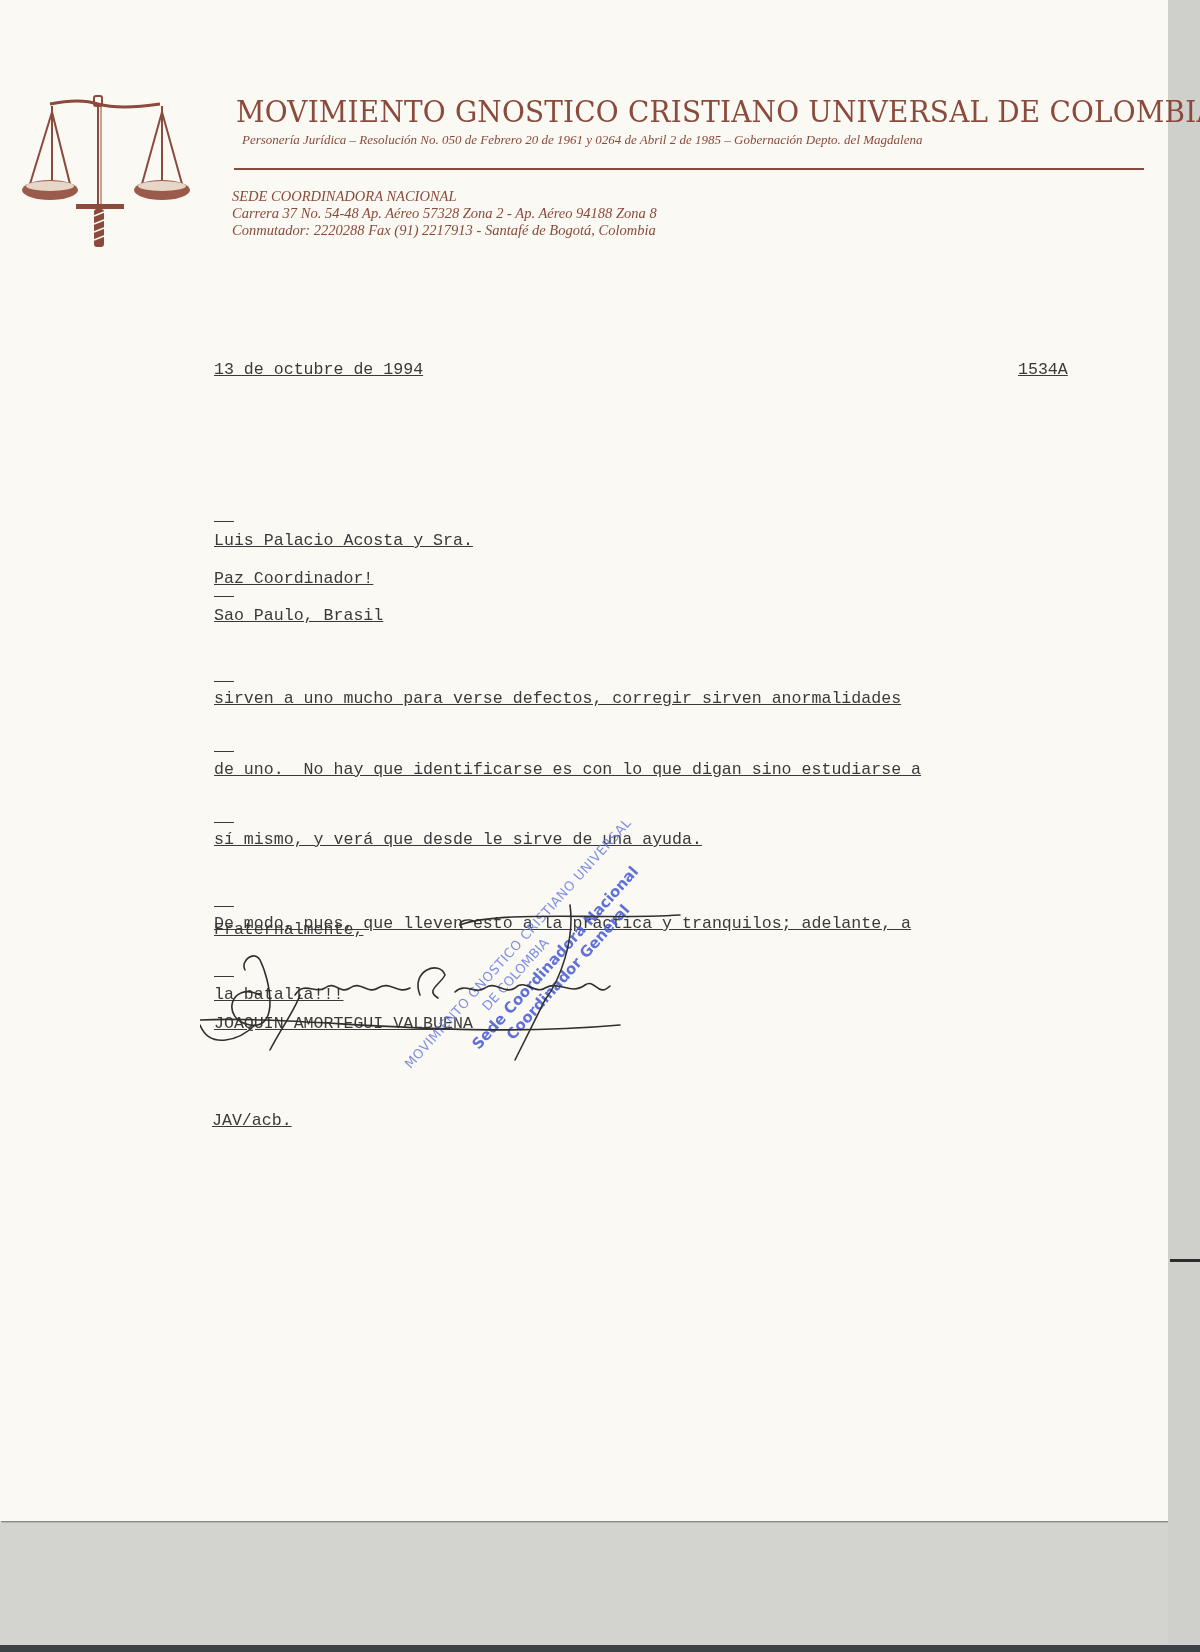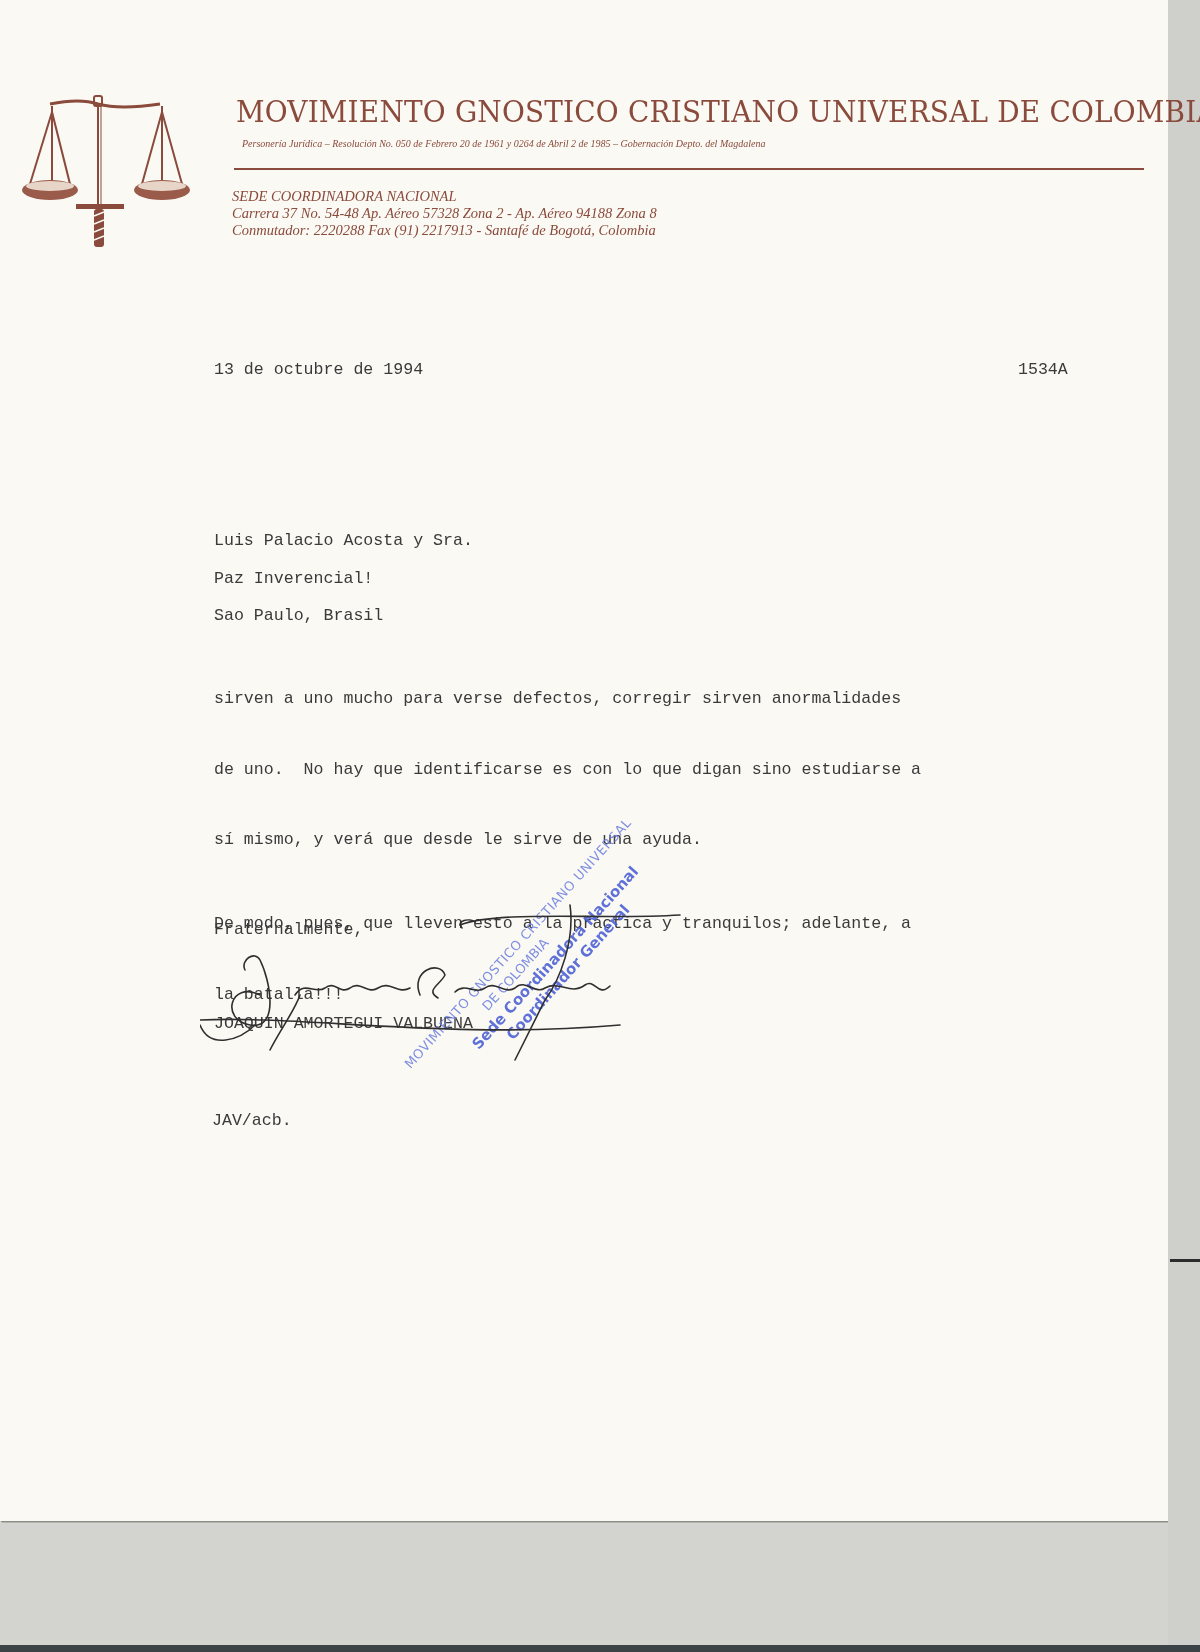--- a/index.html
+++ b/index.html
@@ -17,33 +17,33 @@
   .bottom-band { position: absolute; left: 0; top: 1645px; width: 1200px; height: 7px; background: #3b4347; }
 
   .logo { position: absolute; left: 10px; top: 92px; width: 180px; height: 160px; }
 
   .org-title {
     position: absolute; left: 236px; top: 94px; width: 920px;
     font-family: "DejaVu Serif", serif; font-size: 30px; letter-spacing: 0.2px;
     color: #8a4a3c; white-space: nowrap; transform: scaleX(0.93); transform-origin: left;
   }
   .org-sub {
-    position: absolute; left: 242px; top: 138px; width: 900px;
-    font-family: "Liberation Serif", serif; font-style: italic; font-size: 10px;
+    position: absolute; left: 242px; top: 132px; width: 900px;
+    font-family: "Liberation Serif", serif; font-style: italic; font-size: 13px;
     color: #8a4a3c; white-space: nowrap;
   }
   .header-rule { position: absolute; left: 234px; top: 168px; width: 910px; height: 2px; background: #8a4a3c; }
   .sede {
     position: absolute; left: 232px; top: 188px;
     font-family: "Liberation Serif", serif; font-style: italic; font-size: 14.5px;
     color: #8a4a3c; line-height: 17px;
   }
   .sede div { white-space: nowrap; }
 
-  .typed { font-family: "Liberation Mono", monospace; font-size: 16.6px; color: #3a3a3a; white-space: pre; }
+  .typed { font-family: "Liberation Mono", monospace; font-size: 16.6px; color: #3a3a3a; white-space: pre; text-decoration: underline; }
   .date { position: absolute; left: 214px; top: 360px; }
   .refno { position: absolute; left: 1018px; top: 360px; }
   .addressee { position: absolute; left: 214px; top: 478px; line-height: 25px; }
   .greeting { position: absolute; left: 214px; top: 569px; }
   .body-par { position: absolute; left: 214px; line-height: 23.5px; }
   .p1 { top: 640px; }
   .p2 { top: 760px; }
   .p3 { top: 865px; }
   .closing { position: absolute; left: 214px; top: 920px; }
   .signer { position: absolute; left: 214px; top: 1014px; }
@@ -106,21 +106,21 @@
 </div>
 
 <div class="typed date">13 de octubre de 1994</div>
 <div class="typed refno">1534A</div>
 
 <div class="typed addressee">
   <div>Luis Palacio Acosta y Sra.</div>
   <div>Sao Paulo, Brasil</div>
 </div>
 
-<div class="typed greeting">Paz Inverencial!</div>
+<div class="typed greeting">Paz Coordinador!</div>
 
 <div class="typed body-par p1">
   <div>sirven a uno mucho para verse defectos, corregir sirven anormalidades</div>
   <div>de uno.  No hay que identificarse es con lo que digan sino estudiarse a</div>
   <div>sí mismo, y verá que desde le sirve de una ayuda.</div>
 </div>
 <div class="typed body-par p2">
 </div>
 <div class="typed body-par p3">
   <div>De modo, pues, que lleven esto a la práctica y tranquilos; adelante, a</div>

